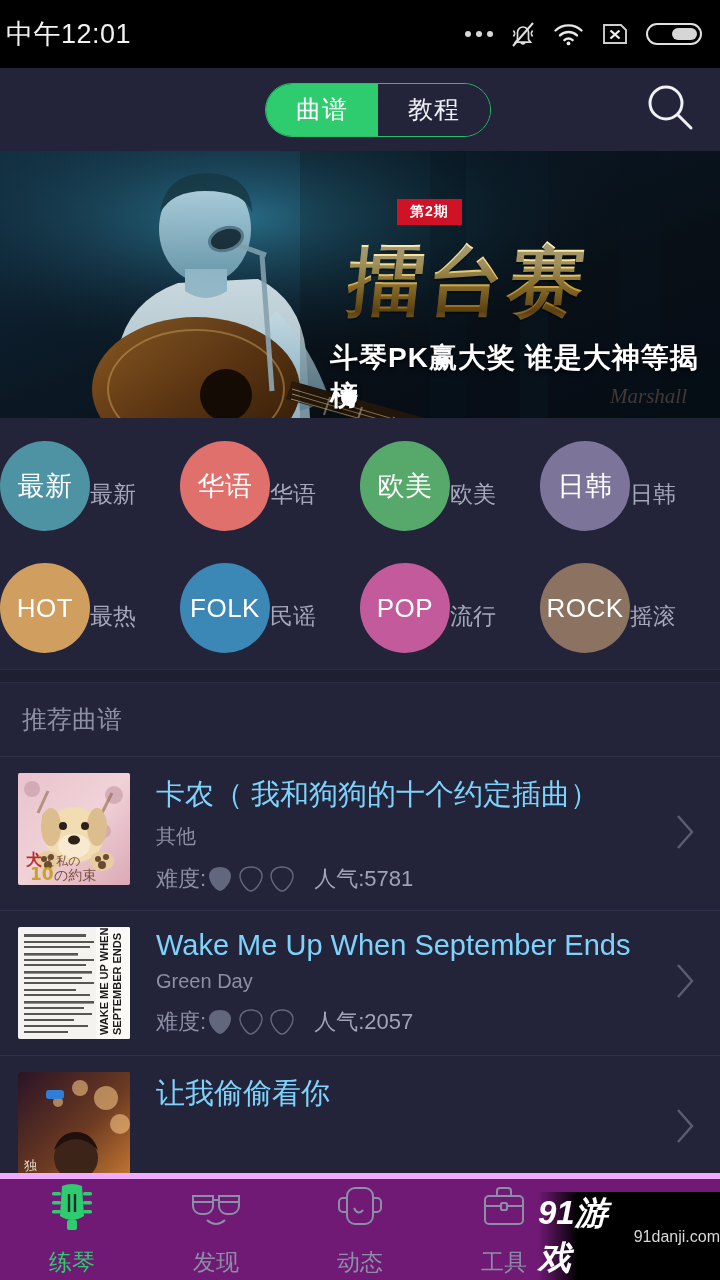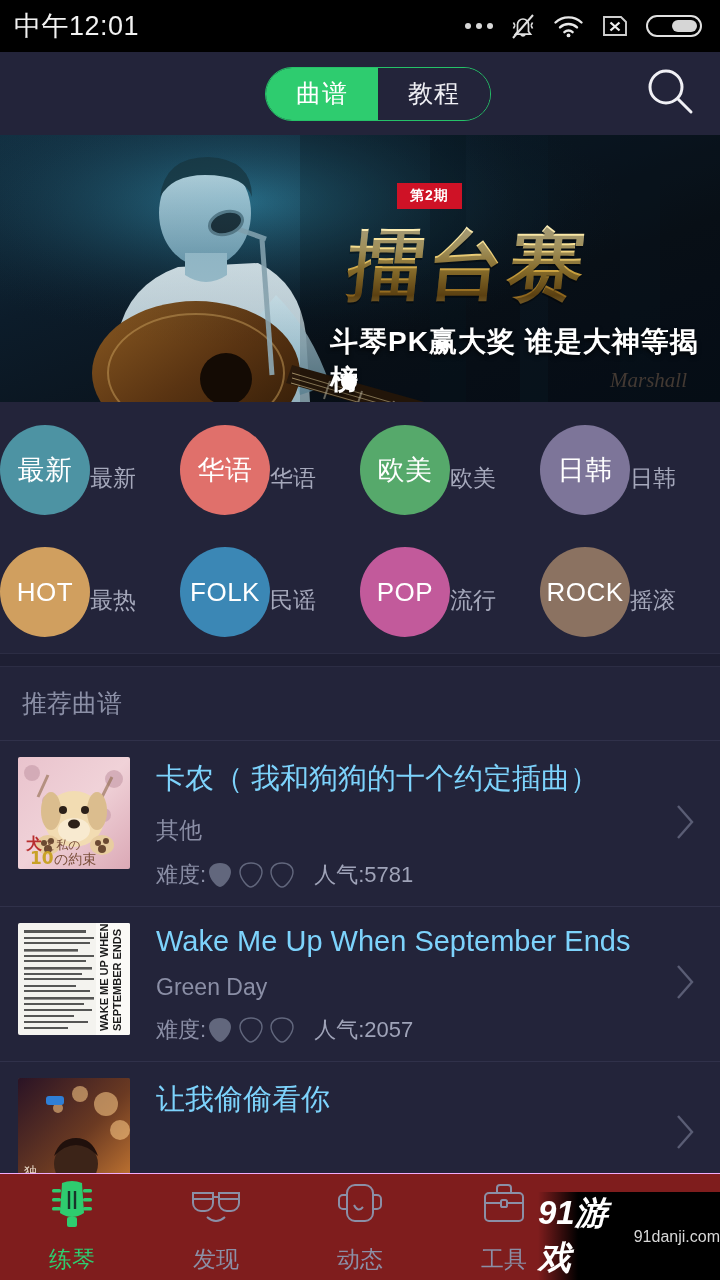--- a/index.html
+++ b/index.html
@@ -7,22 +7,22 @@
   body {
     background:#23243a;
     font-family:"Liberation Sans","DejaVu Sans",sans-serif;
     color:#e9eaf2;
     -webkit-font-smoothing:antialiased;
   }
   .phone { position:relative; width:720px; height:1280px; background:#23243a; overflow:hidden; }
 
   
   .statusbar{
-    height:52px; background:#000; display:flex; align-items:center;
-    padding:0 16px 0 14px; position:relative;
+    height:68px; background:#000; display:flex; align-items:center;
+    padding:0 16px 0 6px; position:relative;
   }
   .sb-time{ font-size:27px; color:#f2f2f2; letter-spacing:.5px; font-weight:400;}
   .sb-right{ margin-left:auto; display:flex; align-items:center; gap:17px;}
   .dots{ display:flex; gap:5px; align-items:center; }
   .dots i{ width:6px;height:6px;border-radius:50%;background:#d8d8d8;display:block;}
   .sb-icon{ display:flex; align-items:center; }
 
   
   .topbar{
     height:83px; background:#23243a; display:flex; align-items:center;
@@ -90,32 +90,32 @@
   }
 
   
   .song{
     position:relative; display:flex; padding:16px 20px 16px 18px;
     background:#23243a; border-bottom:1px solid #30314a; align-items:flex-start;
   }
   .thumb{ width:112px;height:112px;flex:none;border-radius:2px;overflow:hidden;background:#444; position:relative;}
   .song-info{ margin-left:26px; flex:1; min-width:0; padding-top:2px;}
   .song-title{ font-size:29px; color:#7dd3fc; white-space:nowrap; overflow:hidden; }
-  .song-artist{ margin-top:16px; font-size:23px; color:#8b8fa6; }
+  .song-artist{ margin-top:8px; font-size:20px; color:#8b8fa6; }
   .song-meta{ margin-top:14px; display:flex; align-items:center; font-size:22px; color:#8b8fa6; }
   .picks{ display:flex; gap:7px; margin:0 20px 0 2px; align-items:center;}
   .pop{ color:#9fa3b8; }
   .chev{
     position:absolute; right:24px; top:50%; transform:translateY(-50%);
   }
 
   
   .tabbar{
     position:absolute; left:0; bottom:0; width:720px; height:107px;
-    background:#7f1d1d; display:flex; border-top:1px solid #f0abfc;
+    background:#701a75; display:flex; border-top:6px solid #f0abfc;
   }
   .tab{ flex:1; display:flex; flex-direction:column; align-items:center; justify-content:center; gap:7px;}
   .tab-label{ font-size:23px; color:#8b8fa6; }
   .tab.active .tab-label{ color:#2ecc6f; }
 
   
   .watermark{
     position:absolute; right:0; bottom:0; width:182px; height:88px;
     background:linear-gradient(90deg,rgba(0,0,0,0) 0%,#000 22%,#000 100%);
     display:flex; flex-direction:row; align-items:center; justify-content:center;

